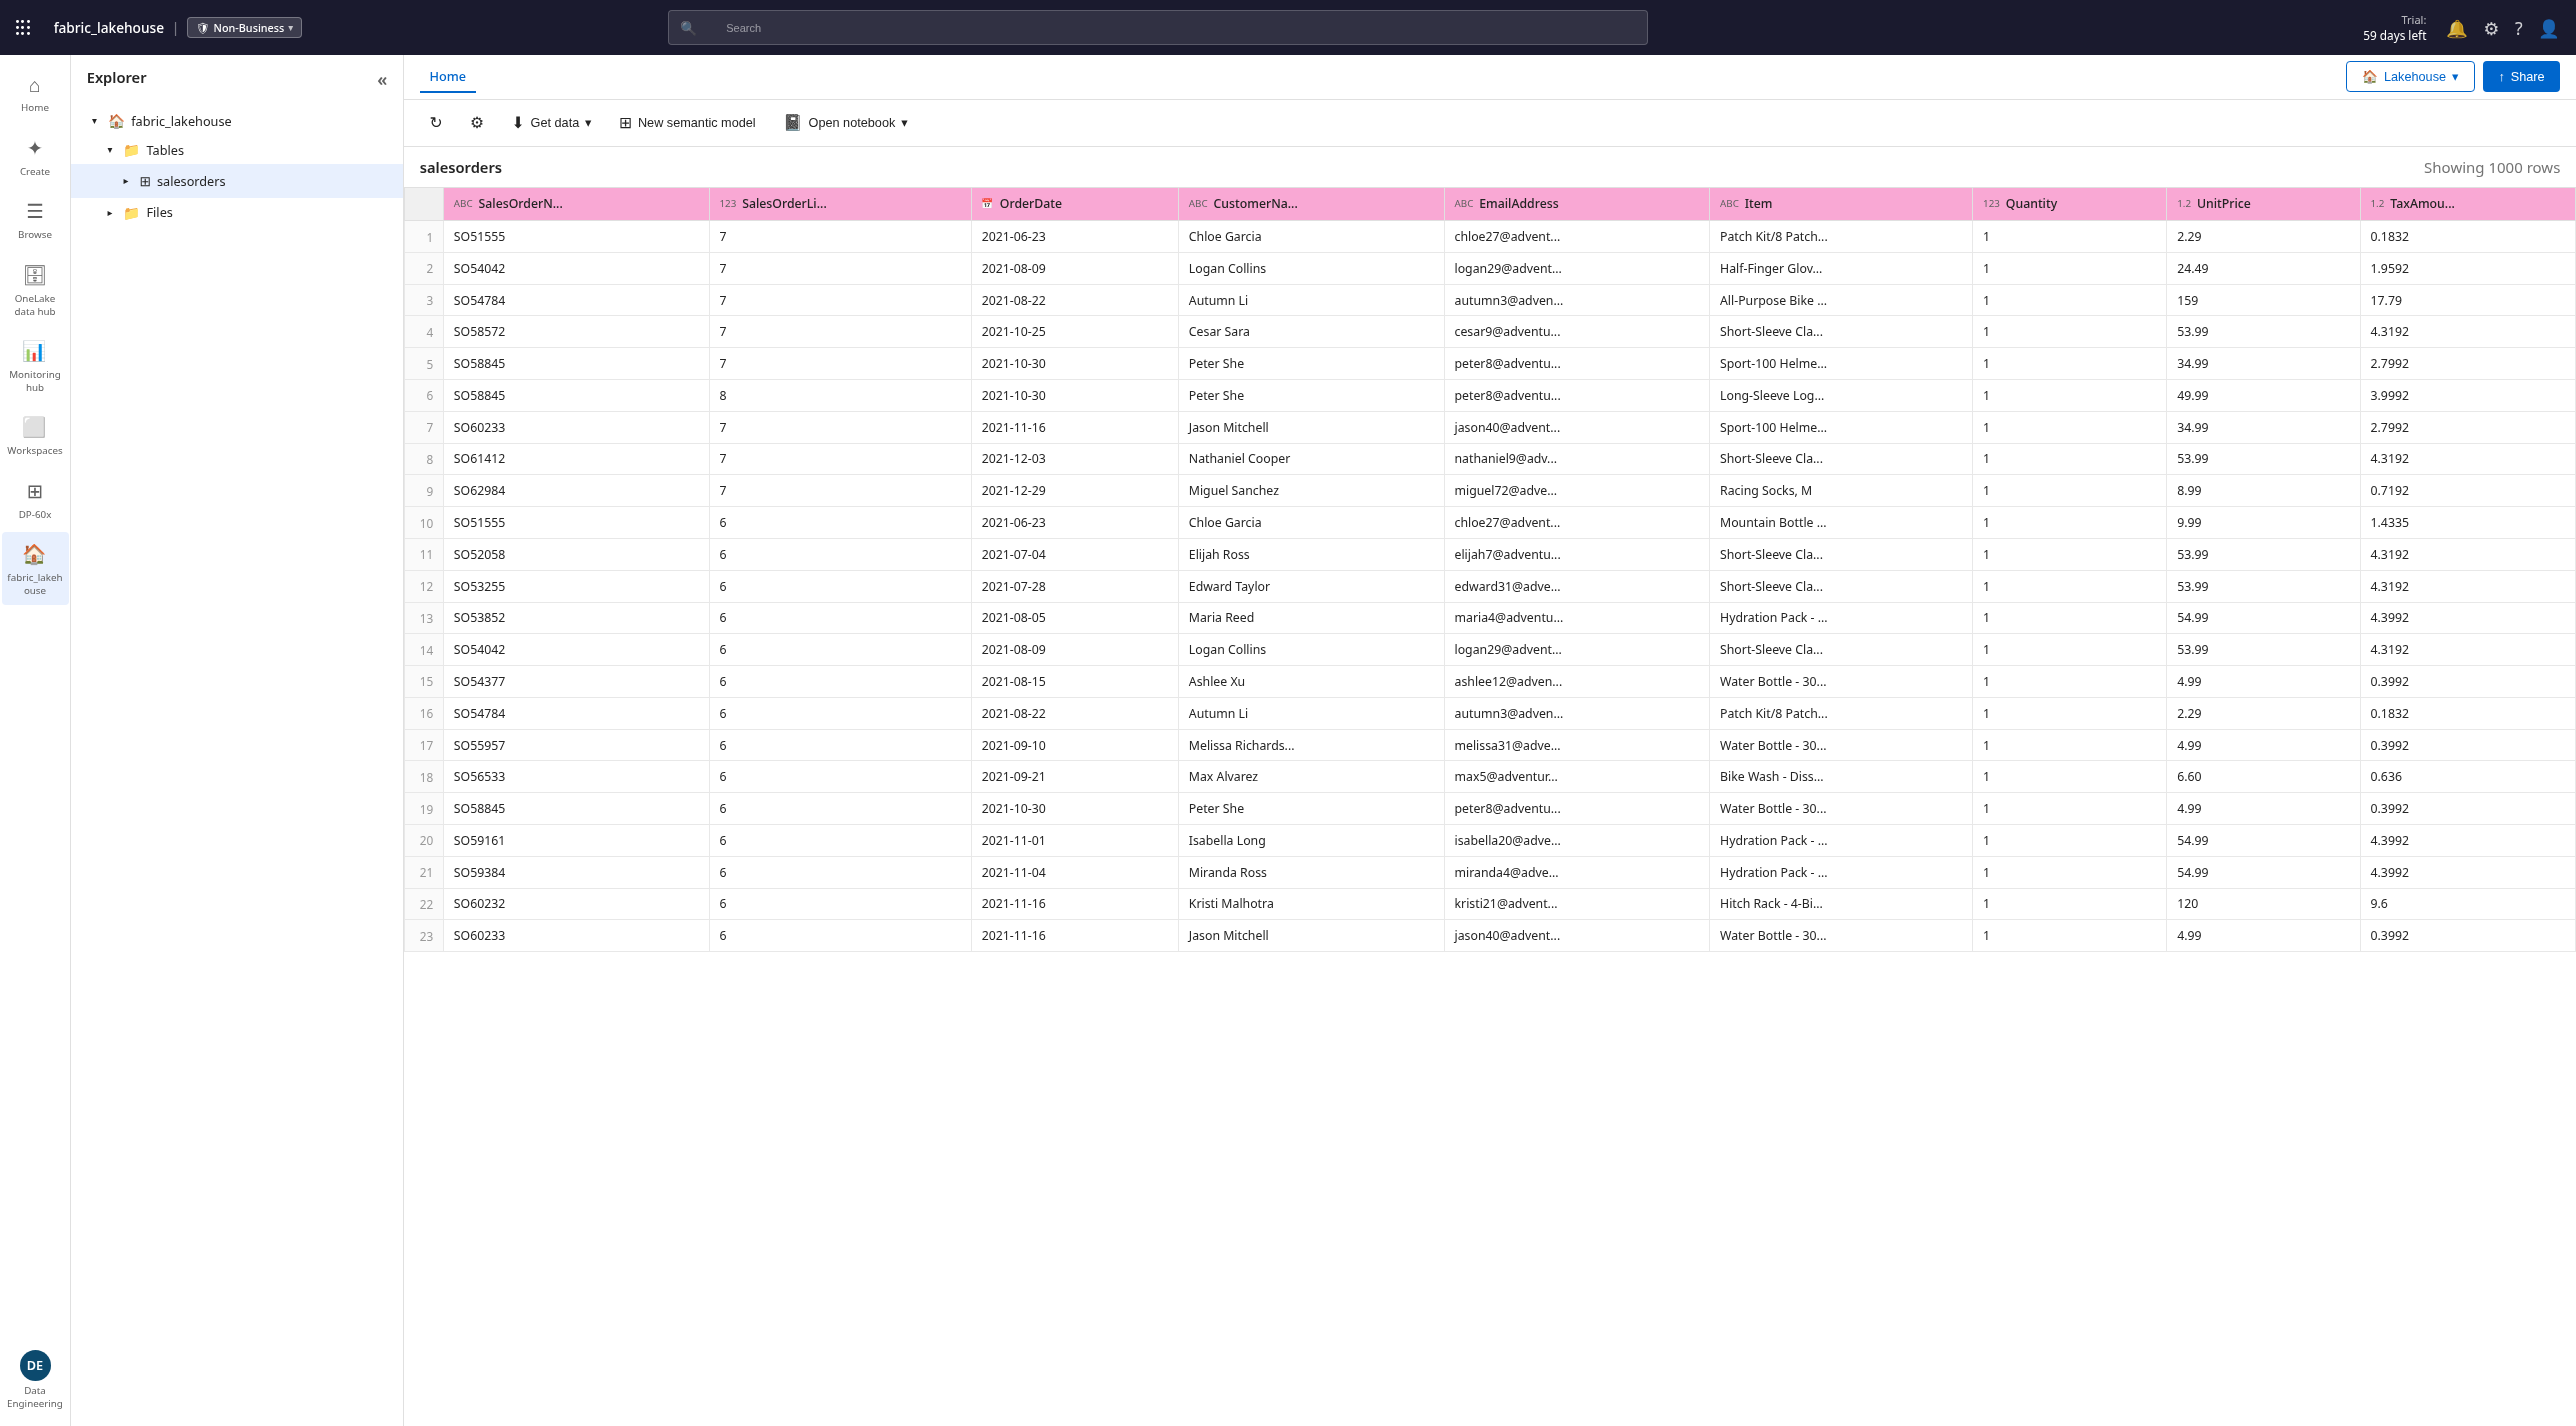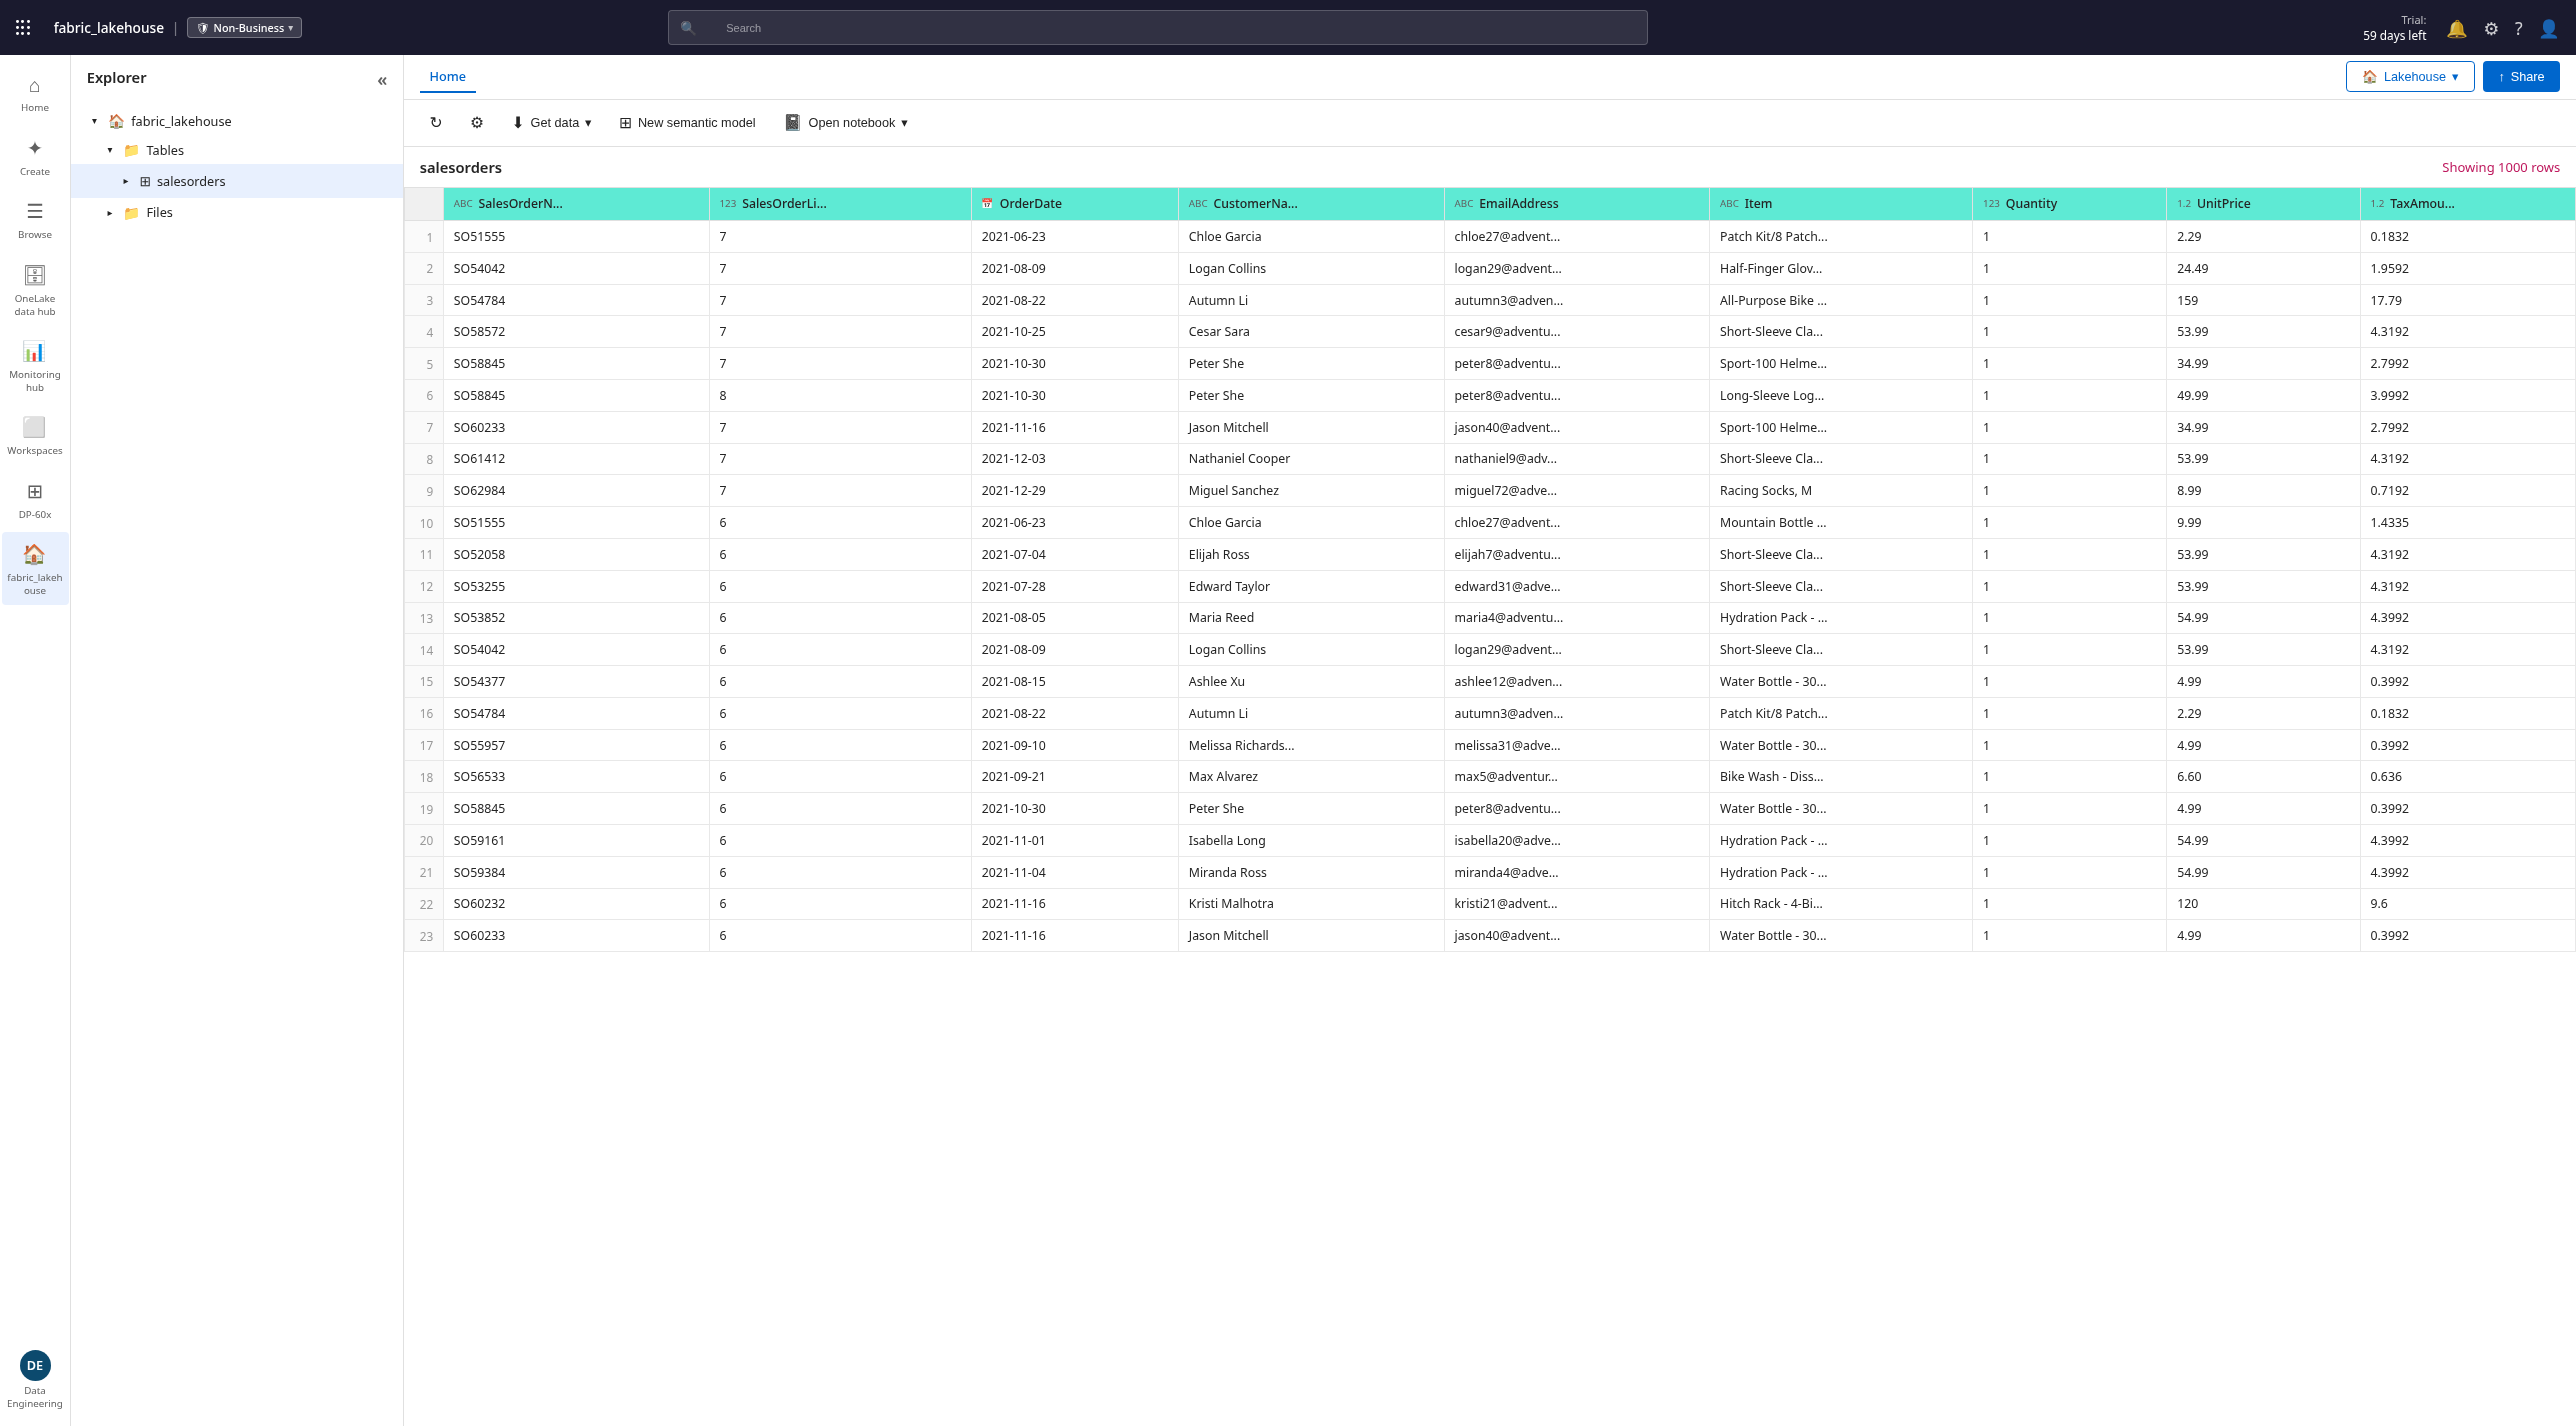--- a/index.html
+++ b/index.html
@@ -100,27 +100,27 @@
       border: 1px solid #0066cc; color: #0066cc; background: #fff; border-radius: 3.9px;
       padding: 6.9px 15.7px; cursor: pointer; font-size: 12.7px; display: flex; align-items: center; gap: 5.9px;
     }
 
     
     .data-grid-wrapper { flex: 1; overflow: hidden; display: flex; flex-direction: column; }
     .grid-header-bar {
       padding: 9.8px 15.7px; display: flex; align-items: center; justify-content: space-between;
       font-size: 14.7px; font-weight: 600;
     }
-    .showing-rows { font-size: 13px; color: #be185d; font-weight: 400; }
+    .showing-rows { font-size: 15px; color: #737373; font-weight: 400; }
     .data-table-container { flex: 1; overflow: auto; }
     .data-table {
       width: 100%; border-collapse: collapse; font-size: 12.3px;
     }
     .data-table th {
-      background: #5eead4; border: 1px solid #e0e0e0;
+      background: #f9a8d4; border: 1px solid #e0e0e0;
       padding: 7.8px 9.8px; text-align: left; font-weight: 500;
       white-space: nowrap; position: sticky; top: 0; z-index: 2;
     }
     .data-table th .col-header { display: flex; align-items: center; gap: 5.9px; }
     .col-type-badge { font-size: 9.8px; color: #616161; font-weight: 400; }
     .data-table td {
       border: 1px solid #e8e8e8; padding: 6.9px 9.8px;
       white-space: nowrap; overflow: hidden; text-overflow: ellipsis; max-width: 137px;
     }
     .row-num-col { width: 39px; text-align: right; color: #999; background: #fafafa; font-size: 11.8px; }

